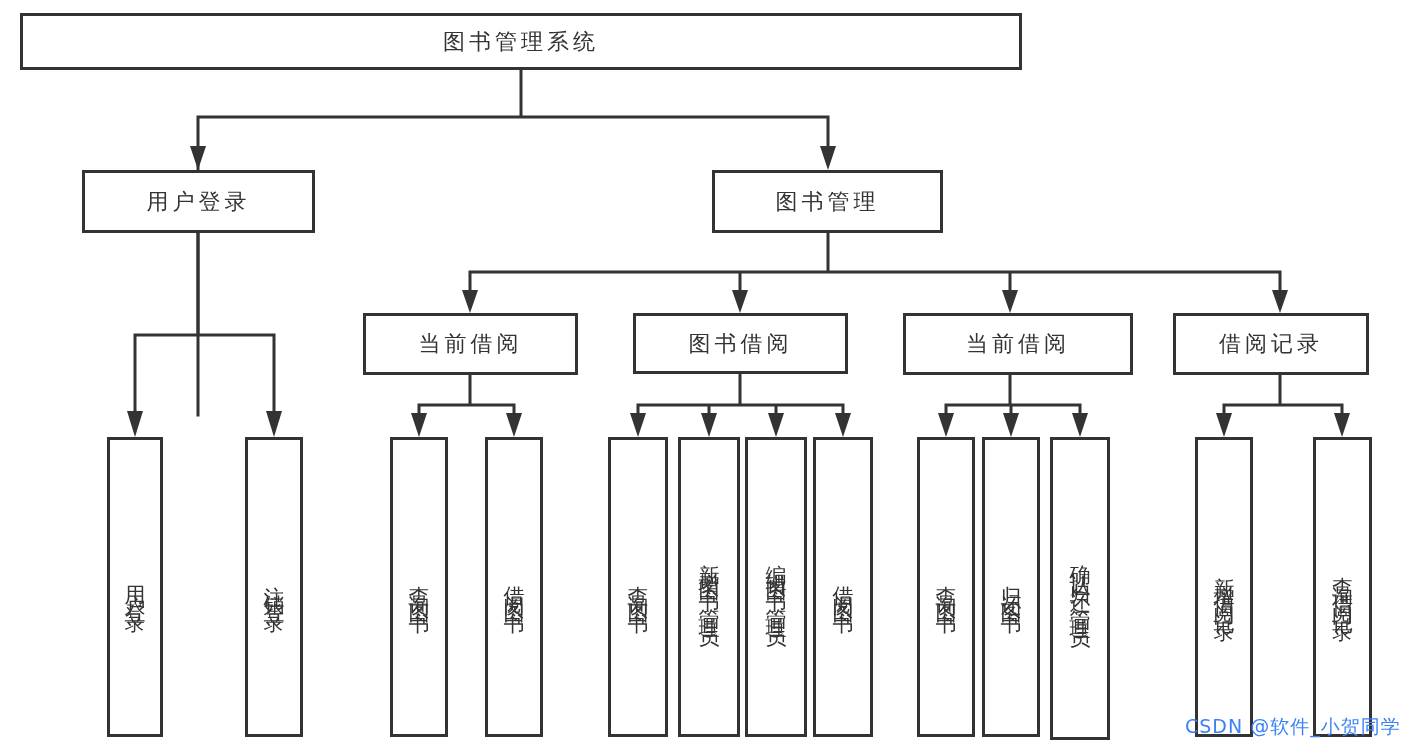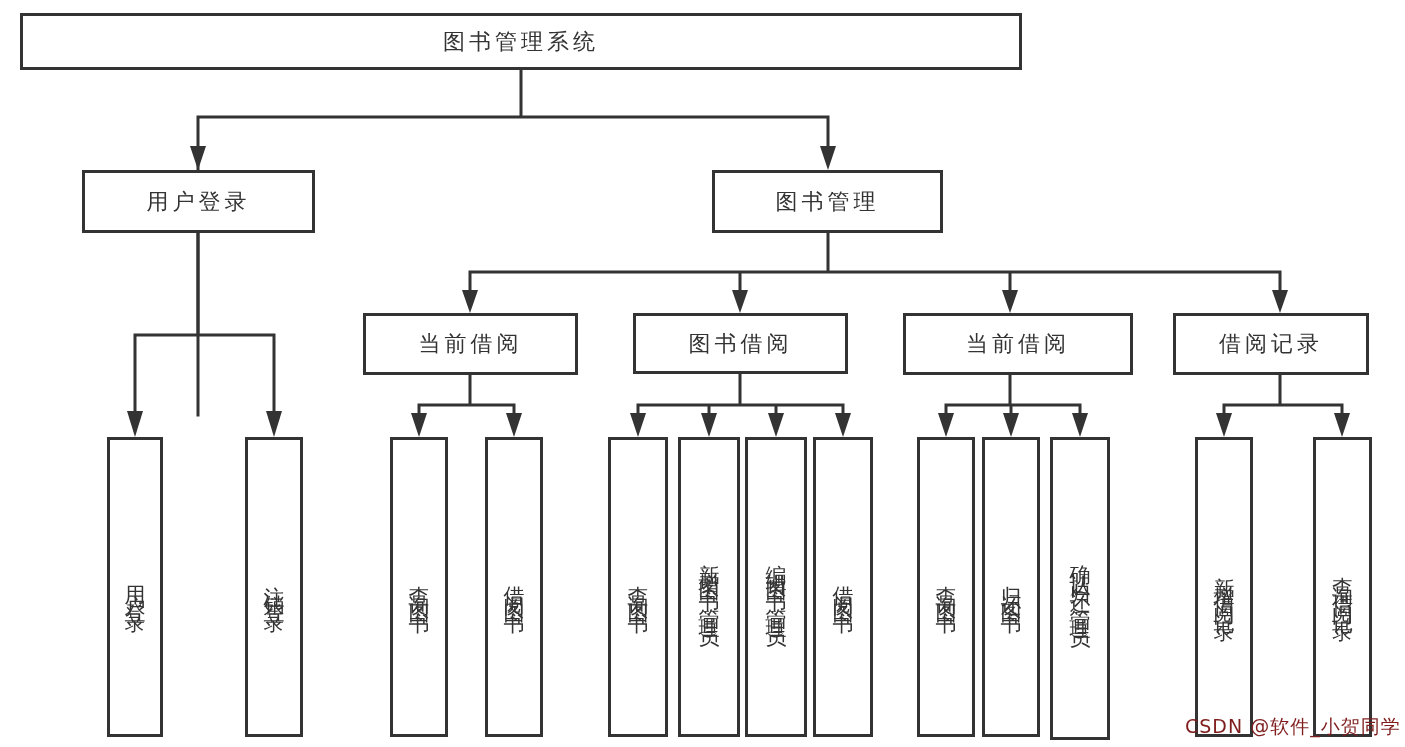--- a/index.html
+++ b/index.html
@@ -41,21 +41,21 @@
     font-size:21px;
     letter-spacing:9px;
     white-space:nowrap;
     color:var(--text);
   }
   #watermark{
     position:absolute;
     left:1185px;top:714px;
     font-size:19px;
     letter-spacing:1px;
-    color:#7f1d1d;
+    color:#3b82f6;
     white-space:nowrap;
   }
 </style>
 </head>
 <body>
 
 <div id="canvas">
 
   <svg id="connectors" viewBox="0 0 1405 747" xmlns="http://www.w3.org/2000/svg">
     <g stroke="#333333" stroke-width="3" fill="none" stroke-linecap="square">

